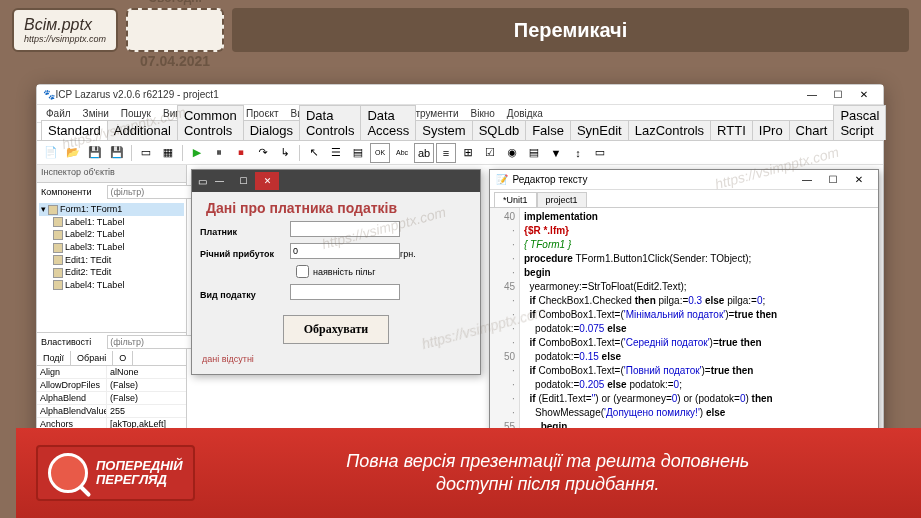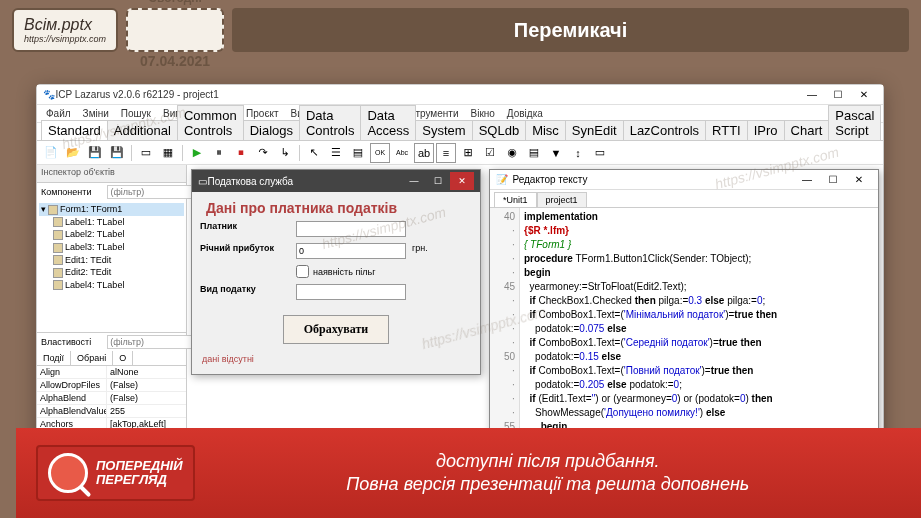--- a/index.html
+++ b/index.html
@@ -51,21 +51,21 @@
 .prop-val { flex: 1; padding: 1px 3px; overflow: hidden; }
 
 .center-area { flex: 1; display: flex; position: relative; }
 .form-designer { position: absolute; top: 4px; left: 4px; width: 290px; background: #fff; border: 1px solid #888; box-shadow: 2px 2px 8px rgba(0,0,0,0.3); }
 .form-titlebar { height: 22px; background: #444; color: #fff; display: flex; align-items: center; padding: 0 6px; font-size: 10px; }
 .form-title { flex: 1; }
 .form-winbtn { width: 24px; height: 18px; display: flex; align-items: center; justify-content: center; font-size: 9px; cursor: pointer; }
 .form-winbtn.close { background: #c03030; }
 .form-body { background: #f0f0f0; background-image: radial-gradient(circle, #aaa 0.5px, transparent 0.5px); background-size: 8px 8px; padding: 6px; }
 .form-group-title { font-size: 14px; color: #b04040; font-weight: bold; text-align: left; padding: 2px 8px; }
-.form-field-row { display: flex; align-items: flex-start; padding: 3px 2px; gap: 6px; font-size: 9px; }
+.form-field-row { display: flex; align-items: flex-end; padding: 3px 2px; font-size: 9px; }
 .form-label { width: 90px; font-weight: bold; }
 .form-input { width: 110px; height: 16px; border: 1px solid #999; background: #fff; font-size: 9px; padding: 0 2px; }
 .form-suffix { font-size: 9px; }
 .form-check { display: flex; align-items: center; gap: 4px; font-size: 9px; padding: 3px 2px 3px 98px; }
 .form-btn { display: block; margin: 12px auto 6px; padding: 6px 20px; background: #f5f0e8; border: 1px solid #999; font-size: 12px; font-weight: bold; font-family: Georgia, serif; cursor: pointer; }
 .form-status { font-size: 9px; color: #b04040; padding: 4px; }
 
 .editor-window { position: absolute; top: 4px; left: 302px; right: 4px; bottom: 4px; background: #fff; border: 1px solid #888; box-shadow: 2px 2px 8px rgba(0,0,0,0.3); display: flex; flex-direction: column; }
 .editor-titlebar { height: 20px; background: #fff; border-bottom: 1px solid #ddd; display: flex; align-items: center; padding: 0 6px; font-size: 10px; }
 .editor-tabs { height: 18px; display: flex; align-items: flex-end; padding: 0 4px; font-size: 9px; border-bottom: 1px solid #ccc; }
@@ -130,21 +130,21 @@
     </div>
   <div class="palette-tabs" id="palette-tabs">
       <span class="palette-tab active">Standard</span>
       <span class="palette-tab">Additional</span>
       <span class="palette-tab">Common Controls</span>
       <span class="palette-tab">Dialogs</span>
       <span class="palette-tab">Data Controls</span>
       <span class="palette-tab">Data Access</span>
       <span class="palette-tab">System</span>
       <span class="palette-tab">SQLdb</span>
-      <span class="palette-tab">Misc</span>
+      <span class="palette-tab">False</span>
       <span class="palette-tab">SynEdit</span>
       <span class="palette-tab">LazControls</span>
       <span class="palette-tab">RTTI</span>
       <span class="palette-tab">IPro</span>
       <span class="palette-tab">Chart</span>
       <span class="palette-tab">Pascal Script</span>
     </div>
   <div class="toolbar-row">
     <span class="tb-btn">📄</span>
     <span class="tb-btn">📂</span>
@@ -240,21 +240,20 @@
               <div class="prop-val">[biSystemMenu]</div>
             </div>
           </div>
       </div>
     </div>
 
     <div class="center-area">
       <div class="form-designer">
         <div class="form-titlebar">
           <span>▭</span>
-          <span class="form-title">Податкова служба</span>
           <span class="form-winbtn">—</span>
           <span class="form-winbtn">☐</span>
           <span class="form-winbtn close">✕</span>
         </div>
         <div class="form-body">
           <div class="form-group-title">Дані про платника податків</div>
           <div class="form-field-row">
             <span class="form-label">Платник</span>
             <input class="form-input" style="">
           </div>
@@ -331,16 +330,16 @@
 
 <div class="overlay-footer">
   <div class="preview-badge">
     <div class="magnifier"></div>
     <div class="preview-text">
       <div>ПОПЕРЕДНІЙ</div>
       <div>ПЕРЕГЛЯД</div>
     </div>
   </div>
   <div class="overlay-msg">
+    <div>Повна версія презентації та решта доповнень</div>
     <div>доступні після придбання.</div>
-    <div>Повна версія презентації та решта доповнень</div>
   </div>
 </div>
 
 </body></html>

